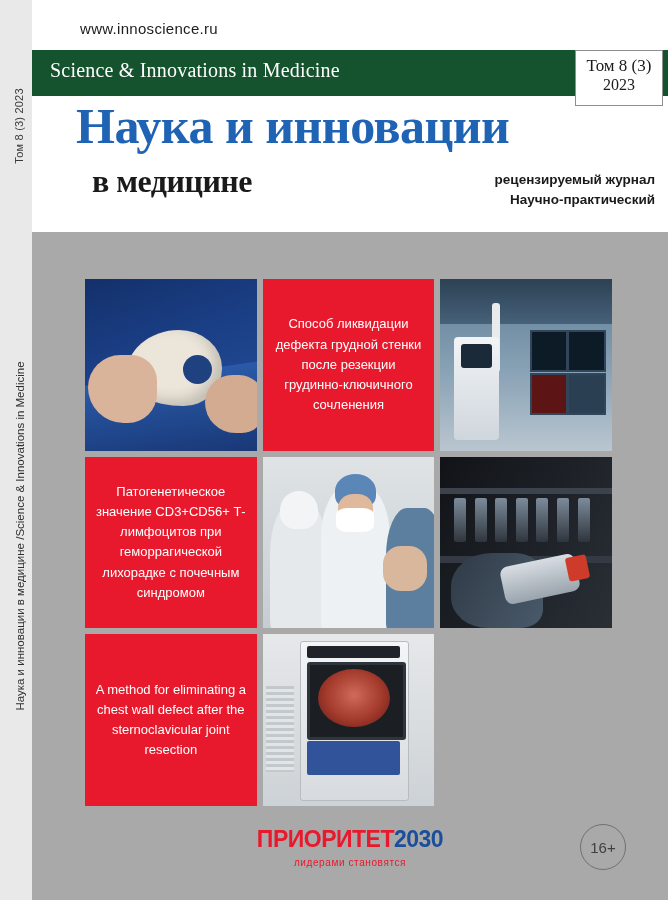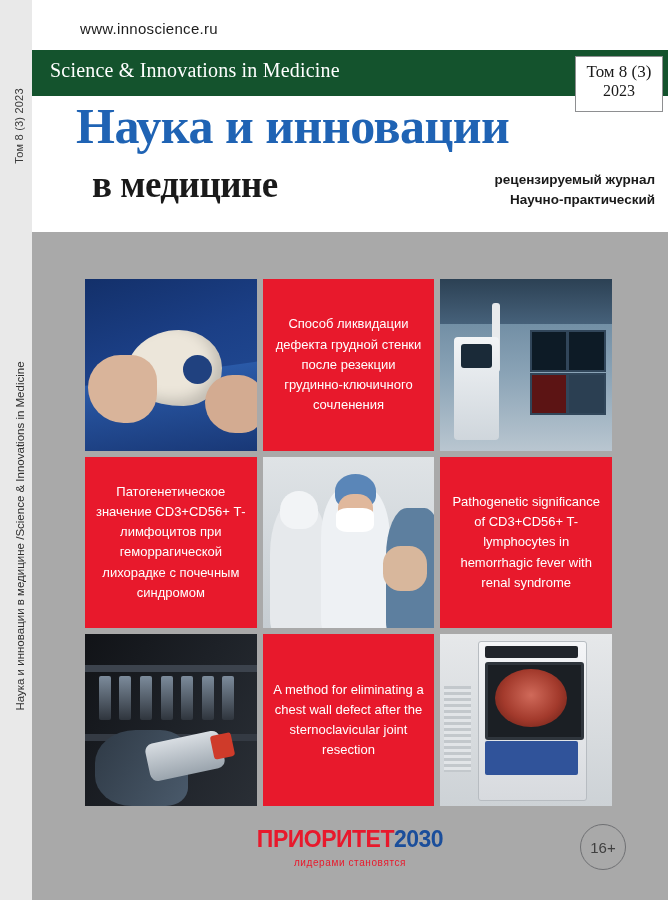--- a/index.html
+++ b/index.html
@@ -96,21 +96,21 @@
     left: 18px;
     top: 9px;
     font-size: 20px;
     color: #ffffff;
     font-family: "Liberation Serif", serif;
     letter-spacing: 0.2px;
   }
   .vol-box {
     position: absolute;
     right: 14px;
-    top: 56px;
+    top: 50px;
     width: 88px;
     height: 56px;
     background: #ffffff;
     border: 1px solid #8e8f91;
     box-sizing: border-box;
     text-align: center;
   }
   .vol-line1 {
     margin-top: 5px;
     font-size: 17px;
@@ -130,21 +130,21 @@
     font-size: 50px;
     font-weight: bold;
     color: #1f63b4;
     font-family: "Liberation Serif", serif;
     letter-spacing: -0.5px;
   }
   .sub-title {
     position: absolute;
     left: 60px;
     top: 163px;
-    font-size: 37px;
+    font-size: 32px;
     font-weight: bold;
     color: #1a1a1a;
     font-family: "Liberation Serif", serif;
     letter-spacing: -0.5px;
   }
   .tagline {
     position: absolute;
     right: 22px;
     top: 170px;
     text-align: right;
@@ -529,23 +529,20 @@
         <div class="doc-a"></div>
         <div class="cap-a"></div>
         <div class="doc-b"></div>
         <div class="cap-b"></div>
         <div class="face-b"></div>
         <div class="mask-b"></div>
         <div class="doc-c"></div>
         <div class="arm-c"></div>
       </div>
 
-      <div class="tile tile-red">
-        <p>Pathogenetic significance of CD3+CD56+ T-lymphocytes in hemorrhagic fever with renal syndrome</p>
-      </div>
 
       <div class="tile photo-lab">
         <div class="shelf"></div>
         <div class="shelf2"></div>
         <div class="vial" style="left:8%"></div>
         <div class="vial" style="left:20%"></div>
         <div class="vial" style="left:32%"></div>
         <div class="vial" style="left:44%"></div>
         <div class="vial" style="left:56%"></div>
         <div class="vial" style="left:68%"></div>

